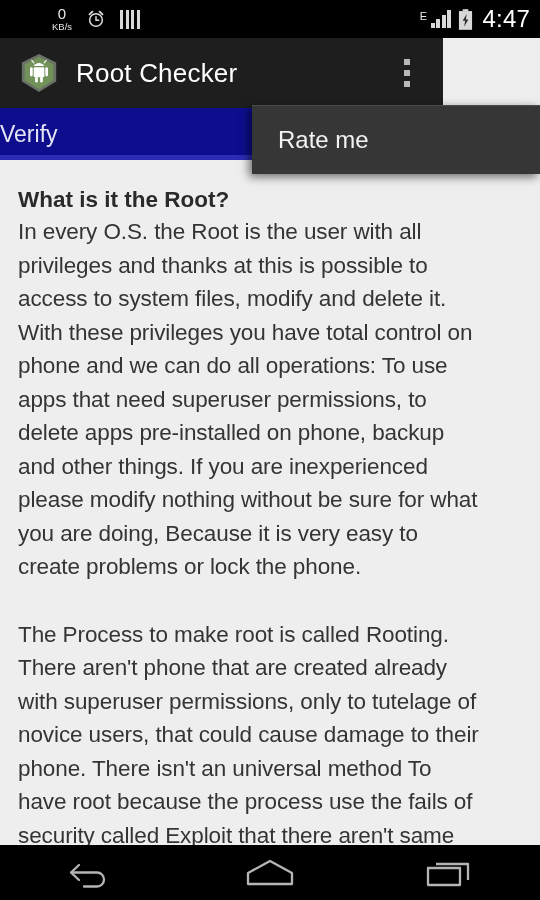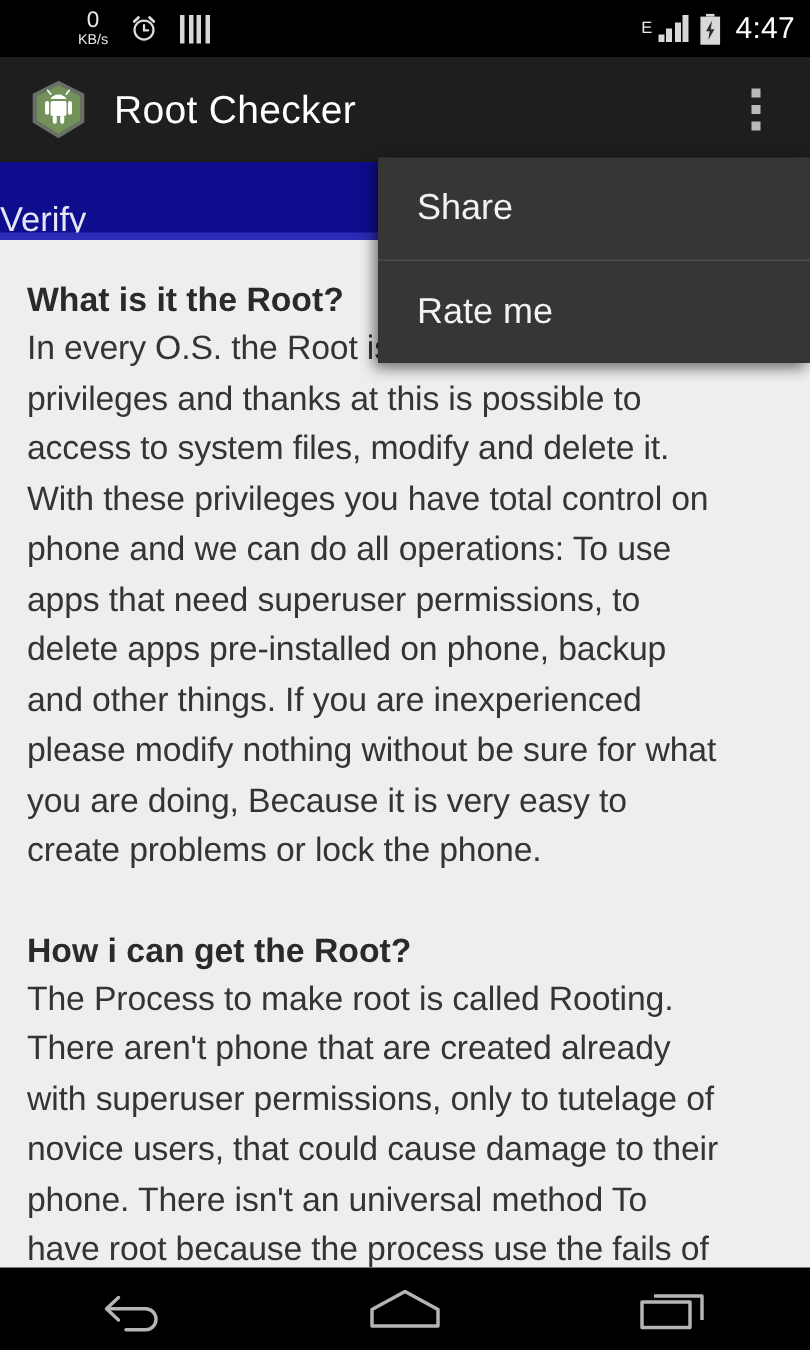--- a/index.html
+++ b/index.html
@@ -62,27 +62,27 @@
     color: #e9e9e9;
   }
   .net-type { font-size: 11px; line-height: 1; align-self: flex-start; margin-top: 6px; margin-right: -3px; }
   .signal-bars { display: flex; align-items: flex-end; gap: 1.5px; height: 18px; }
   .signal-bars i { display:block; width: 4px; background: #d8d8d8; }
   .signal-bars i:nth-child(1){ height: 5px; }
   .signal-bars i:nth-child(2){ height: 9px; }
   .signal-bars i:nth-child(3){ height: 13px; }
   .signal-bars i:nth-child(4){ height: 18px; }
   .battery-icon { width: 15px; height: 21px; display:block; }
-  .clock { font-size: 20px; color: #ffffff; letter-spacing: 0.2px; margin-left: 2px; }
+  .clock { font-size: 24px; color: #ffffff; letter-spacing: 0.2px; margin-left: 2px; }
 
   
   .action-bar {
     position: absolute;
     top: 38px; left: 0;
-    width: 540px;
+    width: 443px;
     height: 70px;
     background: #1e1e1e;
     display: flex;
     align-items: center;
   }
   .app-logo {
     width: 42px; height: 42px;
     margin-left: 18px;
     display: block;
   }
@@ -117,21 +117,21 @@
     top: 108px; left: 0;
     width: 540px;
     height: 52px;
     background: #0d0d8e;
     display: flex;
     align-items: stretch;
   }
   .tab {
     flex: 1 1 0;
     display: flex;
-    align-items: flex-end;
+    align-items: center;
     padding-left: 0px;
     position: relative;
     box-sizing: border-box;
   }
   .tab-label {
     color: #cfd2e8;
     font-size: 23px;
     font-weight: 400;
     white-space: nowrap;
   }
@@ -309,28 +309,24 @@
     <div class="tab tab-2">
       <div class="tab-divider"></div>
       <span class="tab-label">I</span>
     </div>
   </div>
 
   <div class="content">
     <h2 class="section-heading">What is it the Root?</h2>
     <p class="section-body">In every O.S. the Root is the user with all privileges and thanks at this is possible to access to system files, modify and delete it. With these privileges you have total control on phone and we can do all operations: To use apps that need superuser permissions, to delete apps pre-installed on phone, backup and other things. If you are inexperienced please modify nothing without be sure for what you are doing, Because it is very easy to create problems or lock the phone.</p>
     <div class="section-gap"></div>
-    <h2 class="section-heading">How i can get the Root?</h2>
     <p class="section-body">The Process to make root is called Rooting. There aren't phone that are created already with superuser permissions, only to tutelage of novice users, that could cause damage to their phone. There isn't an universal method To have root because the process use the fails of security called Exploit that there aren't same on every phone Anyway, these bugs can be in a lot of different phones, then is possible to use a tools. However is advised To control the compatibility with your phone,only not to make some trouble</p>
   </div>
 
   <div class="popup-menu">
-    <div class="menu-item">
-      <span class="menu-item-label">Share</span>
-    </div>
     <div class="menu-separator"></div>
     <div class="menu-item">
       <span class="menu-item-label">Rate me</span>
     </div>
   </div>
 
   <div class="nav-bar">
     <div class="nav-btn">
       <svg width="46" height="30" viewBox="0 0 46 30">
         <path d="M12 7 L4 14.5 L12 22" fill="none" stroke="#b5b5b5" stroke-width="2.3" stroke-linecap="round" stroke-linejoin="round"></path>

